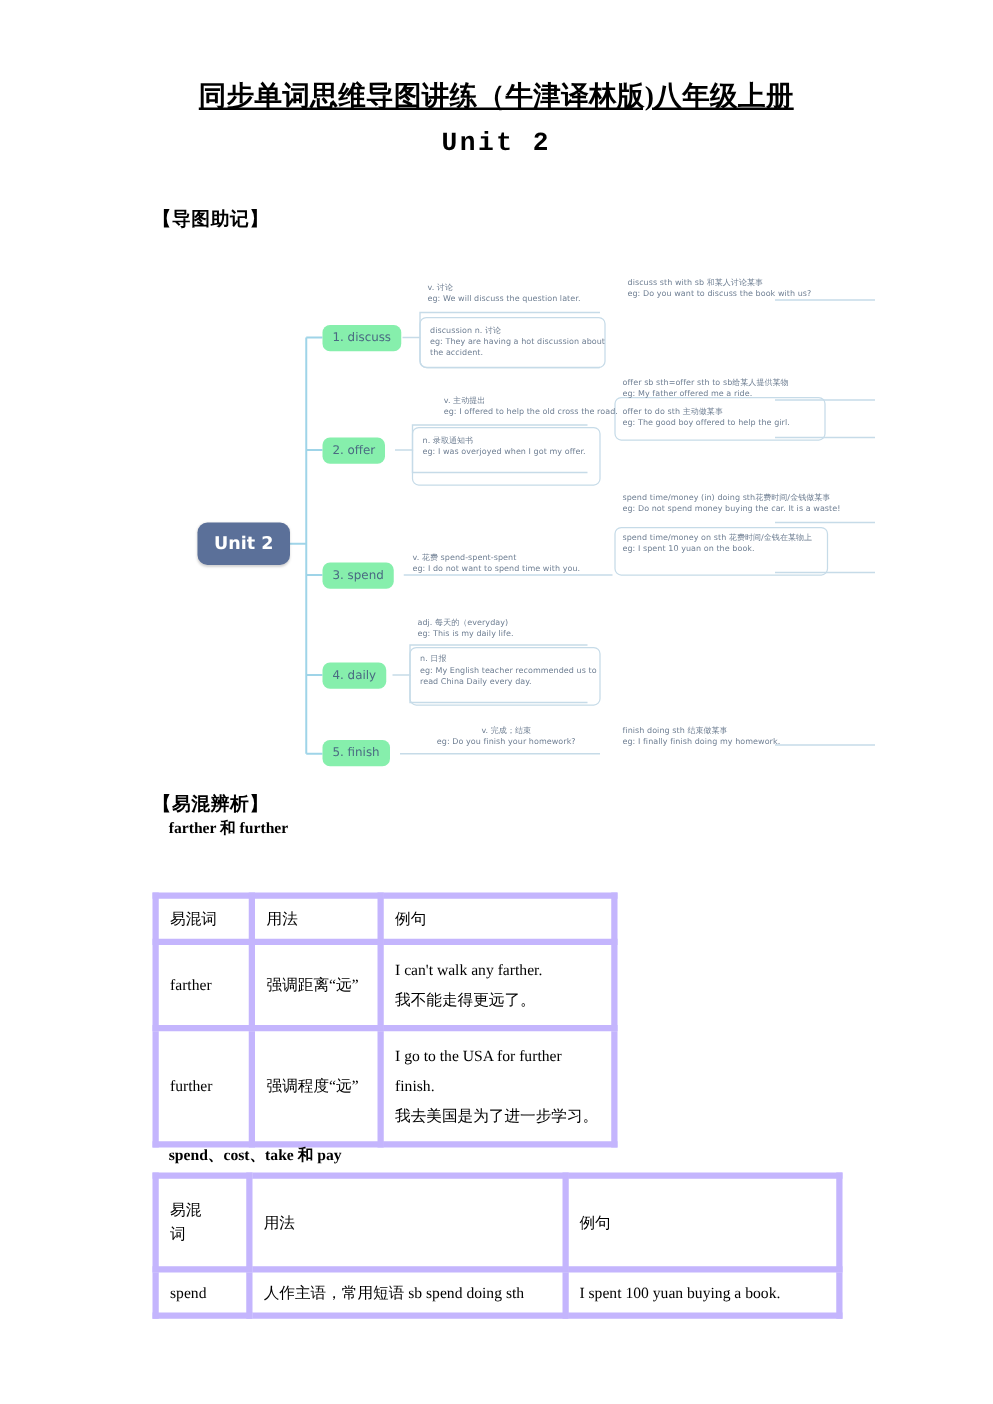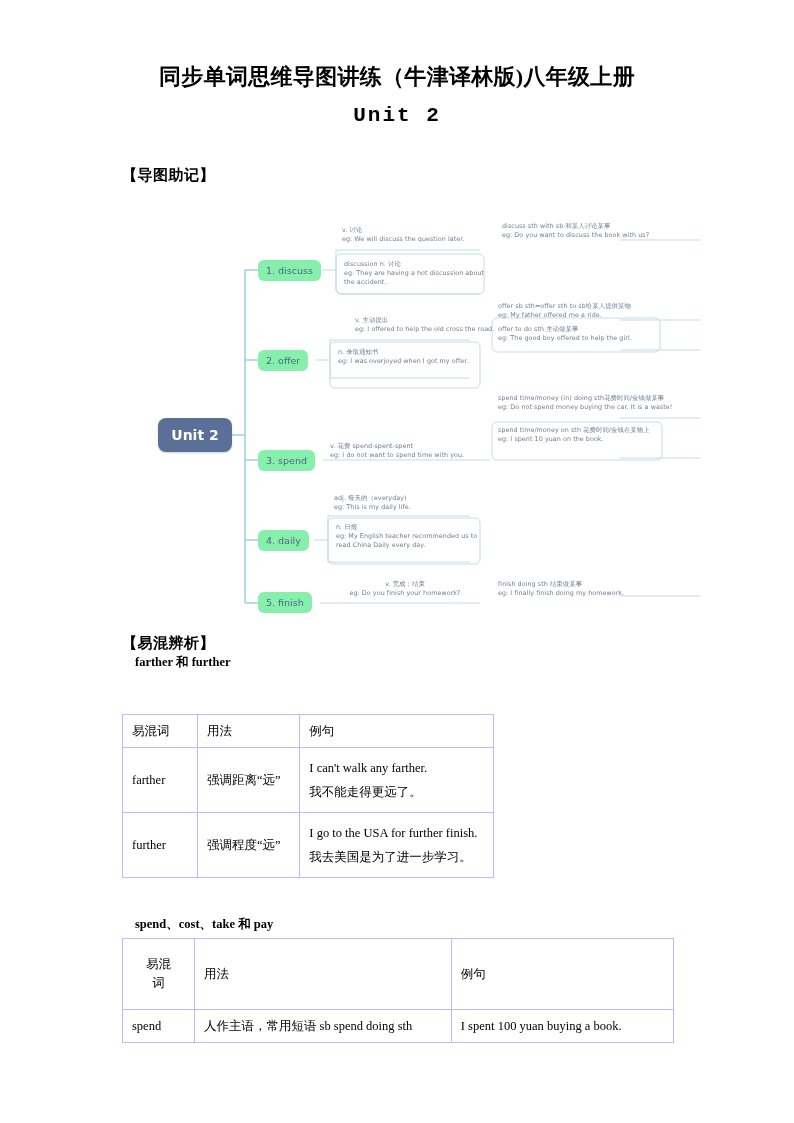--- a/index.html
+++ b/index.html
@@ -25,20 +25,21 @@
   
   .doc-title {
     position: absolute;
     left: 0; top: 58px;
     width: 794px;
     text-align: center;
     font-size: 22px;
     font-weight: bold;
     line-height: 38px;
     letter-spacing: 0.3px;
+    text-decoration: underline;
   }
   .doc-title-2 {
     position: absolute;
     left: 0; top: 104px;
     width: 794px;
     text-align: center;
     font-size: 21px;
     font-weight: bold;
     font-family: "Liberation Mono", "DejaVu Sans Mono", monospace;
     letter-spacing: 2px;
@@ -116,38 +117,38 @@
     letter-spacing: 0.05px;
   }
 
   
   table {
     position: absolute;
     border-collapse: collapse;
     font-family: "Liberation Serif", "DejaVu Serif", serif;
   }
   table td {
-    border: 1px solid #c4b5fd;
+    border: 5px solid #c4b5fd;
     padding: 6px 9px;
     font-size: 12.5px;
     vertical-align: middle;
     line-height: 20px;
   }
   #table-1 { left: 122px; top: 714px; width: 372px; }
   #table-1 td.c1 { width: 60px; }
   #table-1 td.c2 { width: 92px; }
   #table-1 td.c3 { width: 200px; }
   #table-1 td.ex { line-height: 24px; padding: 8px 9px; }
 
   #table-2 { left: 122px; top: 938px; width: 552px; }
   #table-2 td.c1 { width: 56px; }
   #table-2 td.c2 { width: 265px; }
   #table-2 td.c3 { width: 225px; }
   #table-2 td.hdr { height: 58px; }
-  .stacked { line-height: 19px; text-align: center; }
+  .stacked { line-height: 19px; }
 
   
   .footer {
     position: absolute;
     left: 0; top: 1068px;
     width: 794px;
     text-align: center;
     font-size: 12px;
     font-family: "DejaVu Sans", "Liberation Sans", sans-serif;
   }

